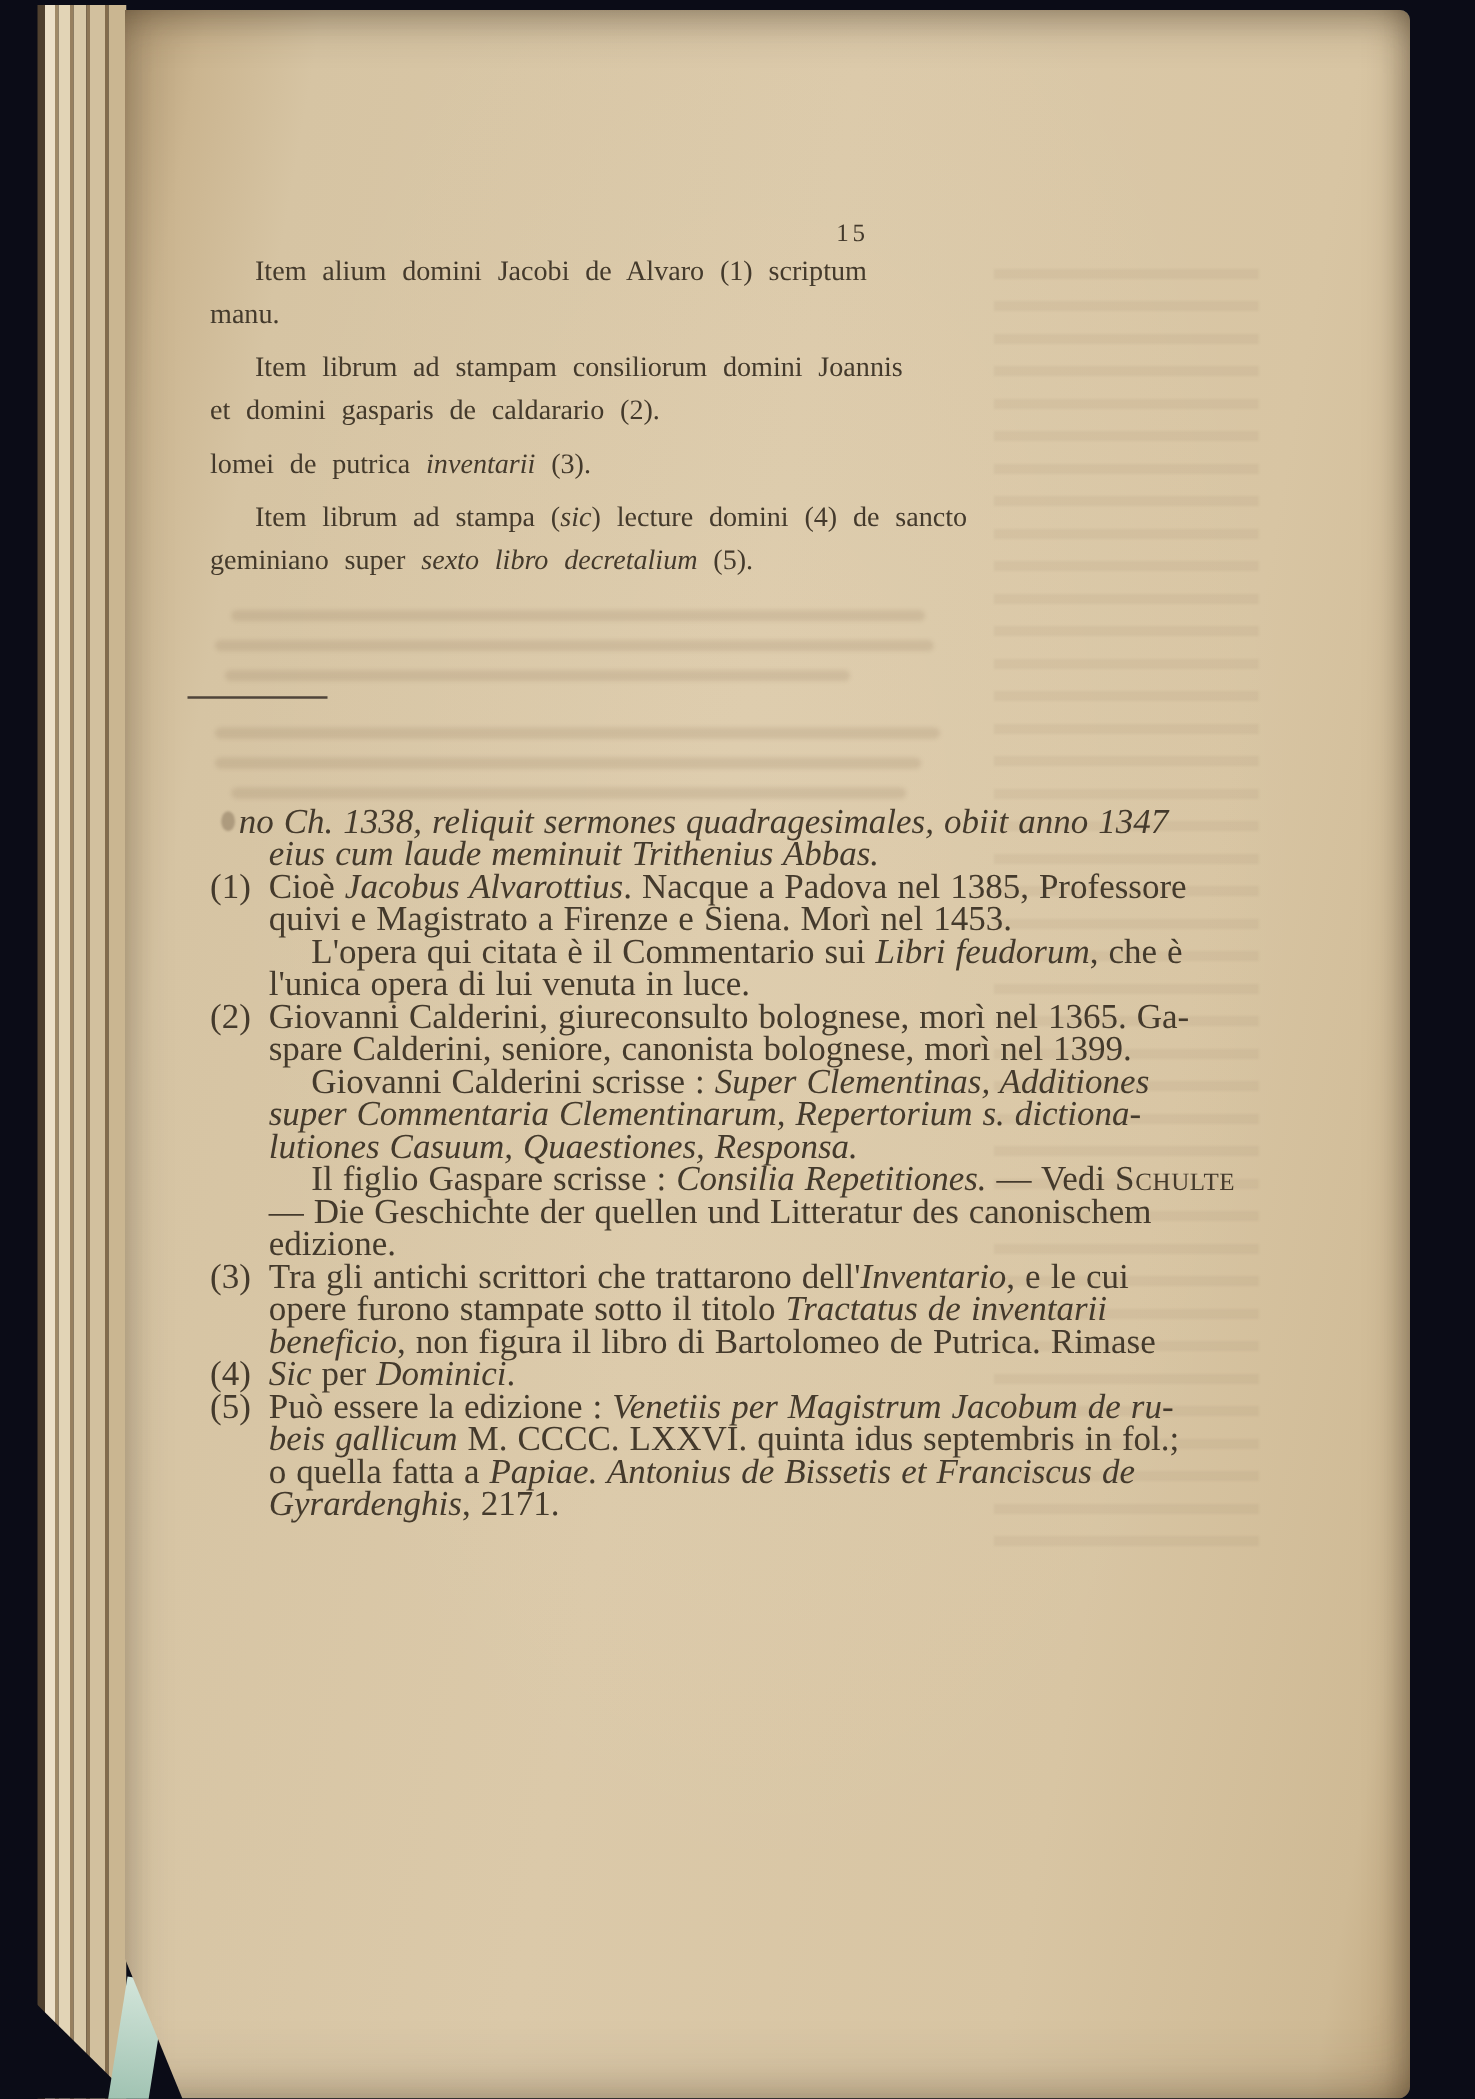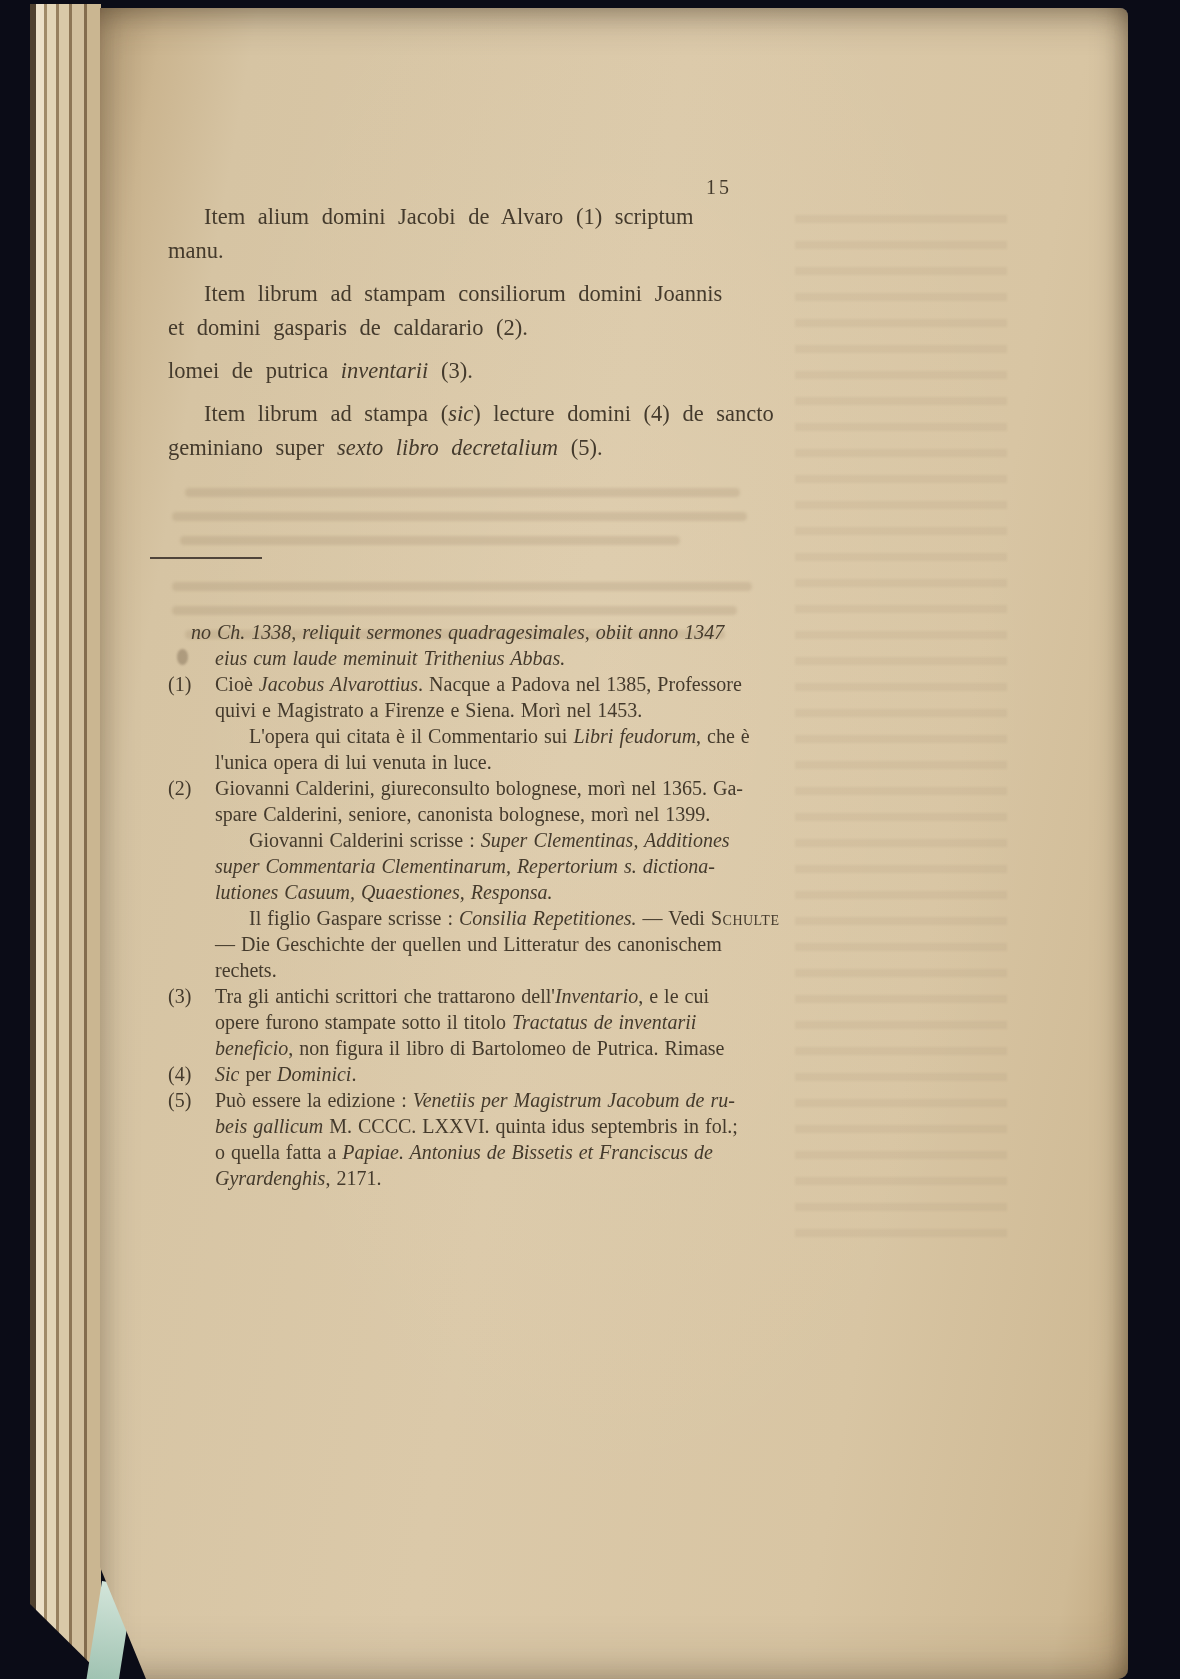--- a/index.html
+++ b/index.html
@@ -59,40 +59,40 @@
     position:absolute; left:795px; top:215px; width:212px; height:1040px;
     background:repeating-linear-gradient(180deg, rgba(118,94,64,.065) 0 8px, rgba(0,0,0,0) 8px 26px);
     filter:blur(1px);
   }
   .stain {
     position:absolute; left:177px; top:649px; width:11px; height:16px;
     background:rgba(80,60,40,.30); border-radius:50%; filter:blur(1px);
   }
 
   .pagenum {
-    position:absolute; left:706px; top:176px;
+    position:absolute; left:669px; top:176px;
     font-size:20px; letter-spacing:3px; color:var(--ink,#443a2c);
   }
 
   .bodytext {
     position:absolute; left:168px; top:200px; width:640px;
     font-size:22.5px; line-height:34px; color:var(--ink,#443a2c);
     word-spacing:7px;
   }
   .bodytext .para { margin-bottom:9px; }
   .bodytext .l0 { padding-left:36px;font-family:Liberation Serif, serif; }
 
   .rule {
     position:absolute; left:150px; top:557px; width:112px; height:2px;
     background:#4f443a;
   }
 
   .footnotes {
-    position:absolute; left:168px; top:619px; width:640px;
-    font-size:20px; line-height:26px; color:var(--ink,#443a2c);
+    position:absolute; left:168px; top:645px; width:640px;
+    font-size:28px; line-height:26px; color:var(--ink,#443a2c);
     word-spacing:1px;
   }
   .fn { position:relative; padding-left:47px; }
   .fn .marker { position:absolute; left:0; top:0; }
   .fn .para + .para .l0 { padding-left:34px; }
   .fn.cont .l0 { margin-left:-24px; }
 
   .line { white-space:nowrap; }
   .it { font-style:italic;text-align:right; }
   .sc { font-variant:small-caps; letter-spacing:.5px; }
@@ -174,21 +174,21 @@
           <div class="line"><span>spare Calderini, seniore, canonista bolognese, morì nel 1399.</span></div>
         </div>
       <div class="para">
           <div class="line l0"><span>Giovanni Calderini scrisse : </span><span class="it">Super Clementinas, Additiones</span></div>
           <div class="line"><span class="it">super Commentaria Clementinarum, Repertorium s. dictiona-</span></div>
           <div class="line"><span class="it">lutiones Casuum, Quaestiones, Responsa.</span></div>
         </div>
       <div class="para">
           <div class="line l0"><span>Il figlio Gaspare scrisse : </span><span class="it">Consilia Repetitiones.</span><span> — Vedi </span><span class="sc">Schulte</span></div>
           <div class="line"><span>— Die Geschichte der quellen und Litteratur des canonischem</span></div>
-          <div class="line"><span>rechets.</span></div>
+          <div class="line"><span>edizione.</span></div>
         </div>
     </div>
     <div class="fn">
       <span class="marker">(3)</span>
       <div class="para">
           <div class="line l0"><span>Tra gli antichi scrittori che trattarono dell'</span><span class="it">Inventario</span><span>, e le cui</span></div>
           <div class="line"><span>opere furono stampate sotto il titolo </span><span class="it">Tractatus de inventarii</span></div>
           <div class="line"><span class="it">beneficio</span><span>, non figura il libro di Bartolomeo de Putrica. Rimase</span></div>
         </div>
     </div>

